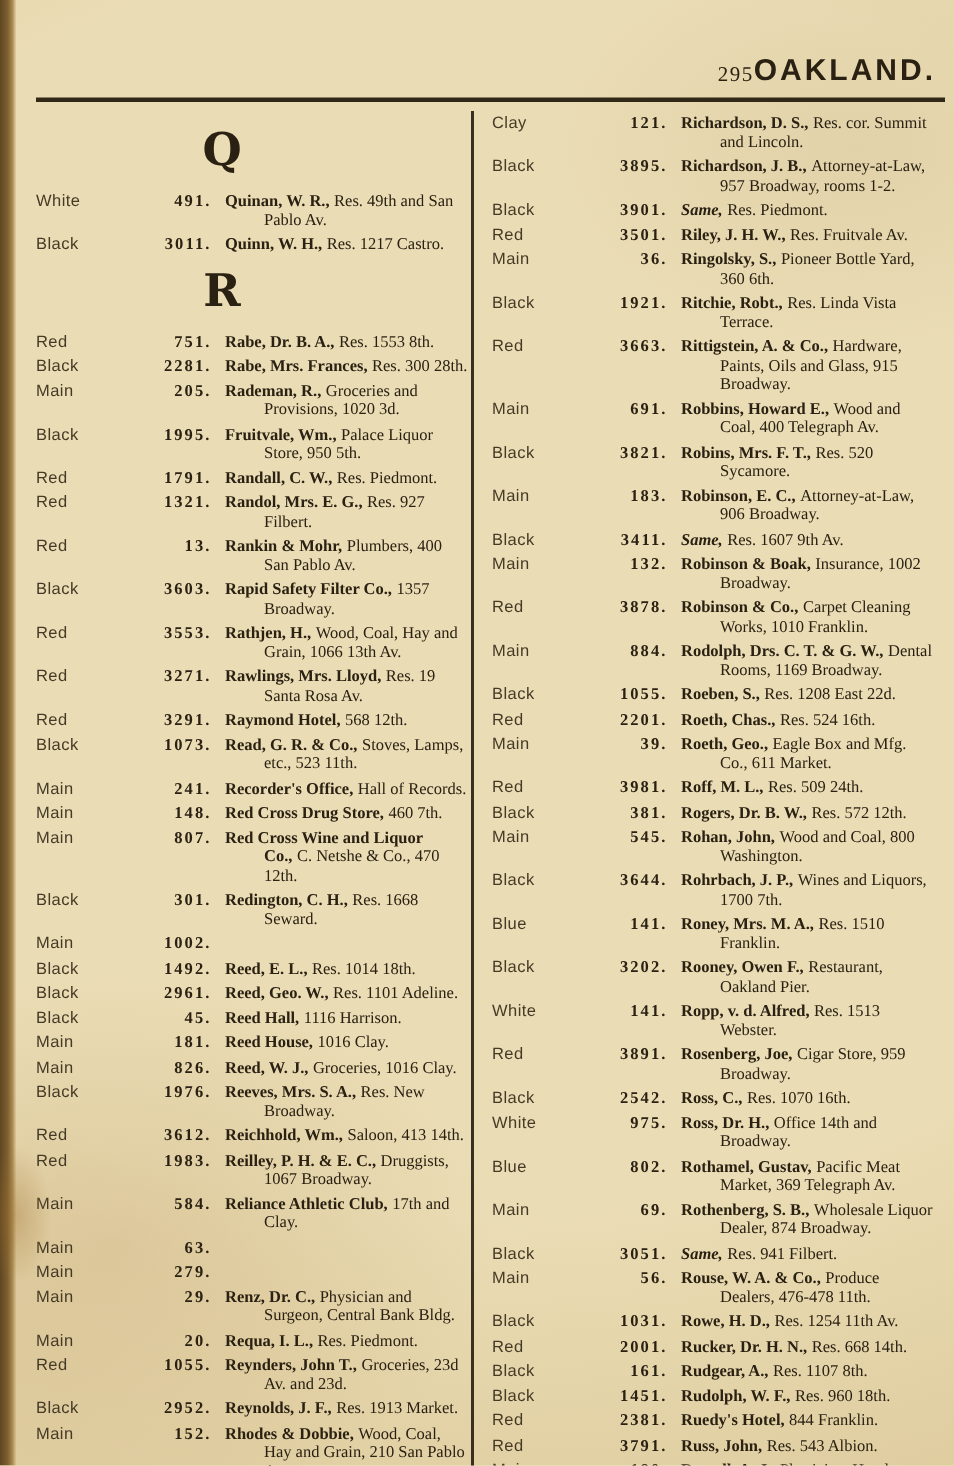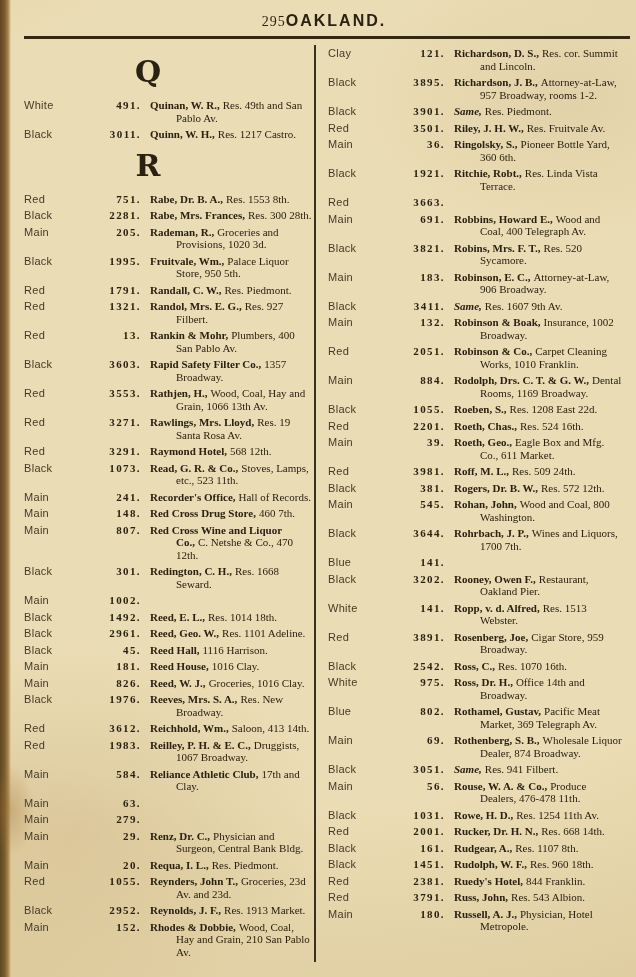--- a/index.html
+++ b/index.html
@@ -19,27 +19,27 @@
   .binding {
     position:absolute; left:0; top:0; bottom:0; width:11px;
     background: linear-gradient(90deg, #5e4621 0%, #7c5e30 45%, #a9894f 75%, rgba(233,220,180,0) 100%);
   }
   .stain {
     position:absolute; left:-18px; top:745px; width:70px; height:130px;
     background: radial-gradient(ellipse 35px 65px at 40% 50%, rgba(158,112,47,0.35), rgba(158,112,47,0) 70%);
     pointer-events:none;
   }
   .page-head {
-    display:flex; justify-content:center; align-items:flex-end;
-    padding: 12px 12px 6px 24px;
+    display:flex; justify-content:flex-end; align-items:flex-end;
+    padding: 36px 12px 6px 24px;
   }
   .page-num { font-size:14px; letter-spacing:1px; }
   .head-title {
     font-family:"Liberation Sans", sans-serif;
-    font-weight:bold; font-size:16px; letter-spacing:2px;
+    font-weight:bold; font-size:20px; letter-spacing:2px;
   }
   .head-rule {
     border-top:3px solid #31281716;
     border-top-color:#312817;
     margin: 0 6px 6px 24px;
     height:0;
   }
   .cols { display:flex; align-items:stretch; }
   .col {
     width: 288px;
@@ -341,20 +341,21 @@
 
   <div class="entry">
     <span class="exch">Black</span>
     <span class="num">1921.</span>
     <span class="txt"><b class="nm">Ritchie, Robt.,</b><span class="dt">Res. Linda Vista Terrace.</span></span>
   </div>
 
   <div class="entry">
     <span class="exch">Red</span>
     <span class="num">3663.</span>
+    <span class="txt"><b class="nm">Rittigstein, A. &amp; Co.,</b><span class="dt">Hardware, Paints, Oils and Glass, 915 Broadway.</span></span>
   </div>
 
   <div class="entry">
     <span class="exch">Main</span>
     <span class="num">691.</span>
     <span class="txt"><b class="nm">Robbins, Howard E.,</b><span class="dt">Wood and Coal, 400 Telegraph Av.</span></span>
   </div>
 
   <div class="entry">
     <span class="exch">Black</span>
@@ -375,21 +376,21 @@
   </div>
 
   <div class="entry">
     <span class="exch">Main</span>
     <span class="num">132.</span>
     <span class="txt"><b class="nm">Robinson &amp; Boak,</b><span class="dt">Insurance, 1002 Broadway.</span></span>
   </div>
 
   <div class="entry">
     <span class="exch">Red</span>
-    <span class="num">2051.</span>
+    <span class="num">3878.</span>
     <span class="txt"><b class="nm">Robinson &amp; Co.,</b><span class="dt">Carpet Cleaning Works, 1010 Franklin.</span></span>
   </div>
 
   <div class="entry">
     <span class="exch">Main</span>
     <span class="num">884.</span>
     <span class="txt"><b class="nm">Rodolph, Drs. C. T. &amp; G. W.,</b><span class="dt">Dental Rooms, 1169 Broadway.</span></span>
   </div>
 
   <div class="entry">
@@ -430,20 +431,21 @@
 
   <div class="entry">
     <span class="exch">Black</span>
     <span class="num">3644.</span>
     <span class="txt"><b class="nm">Rohrbach, J. P.,</b><span class="dt">Wines and Liquors, 1700 7th.</span></span>
   </div>
 
   <div class="entry">
     <span class="exch">Blue</span>
     <span class="num">141.</span>
+    <span class="txt"><b class="nm">Roney, Mrs. M. A.,</b><span class="dt">Res. 1510 Franklin.</span></span>
   </div>
 
   <div class="entry">
     <span class="exch">Black</span>
     <span class="num">3202.</span>
     <span class="txt"><b class="nm">Rooney, Owen F.,</b><span class="dt">Restaurant, Oakland Pier.</span></span>
   </div>
 
   <div class="entry">
     <span class="exch">White</span>

